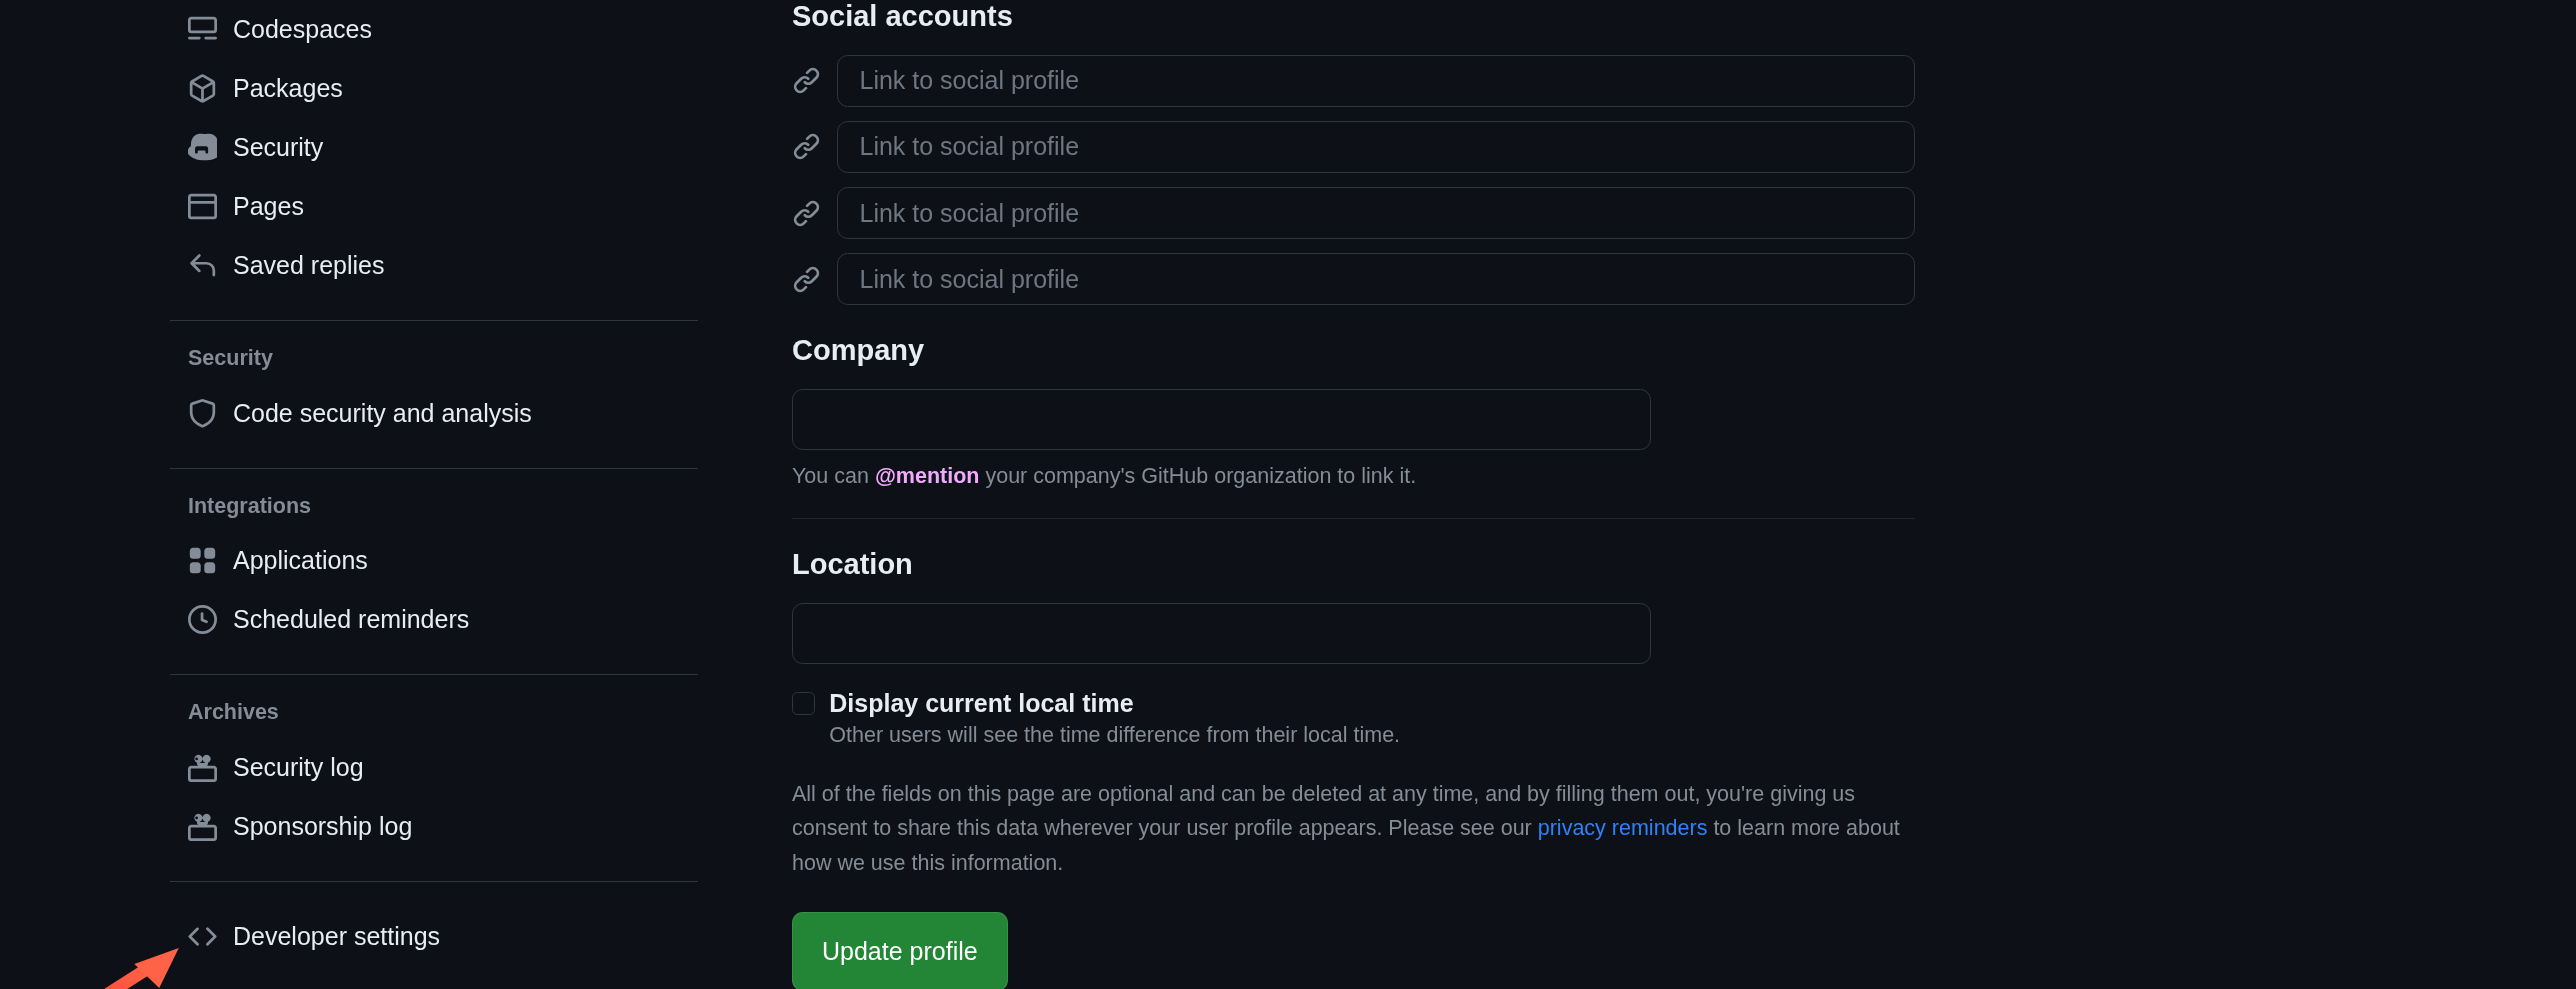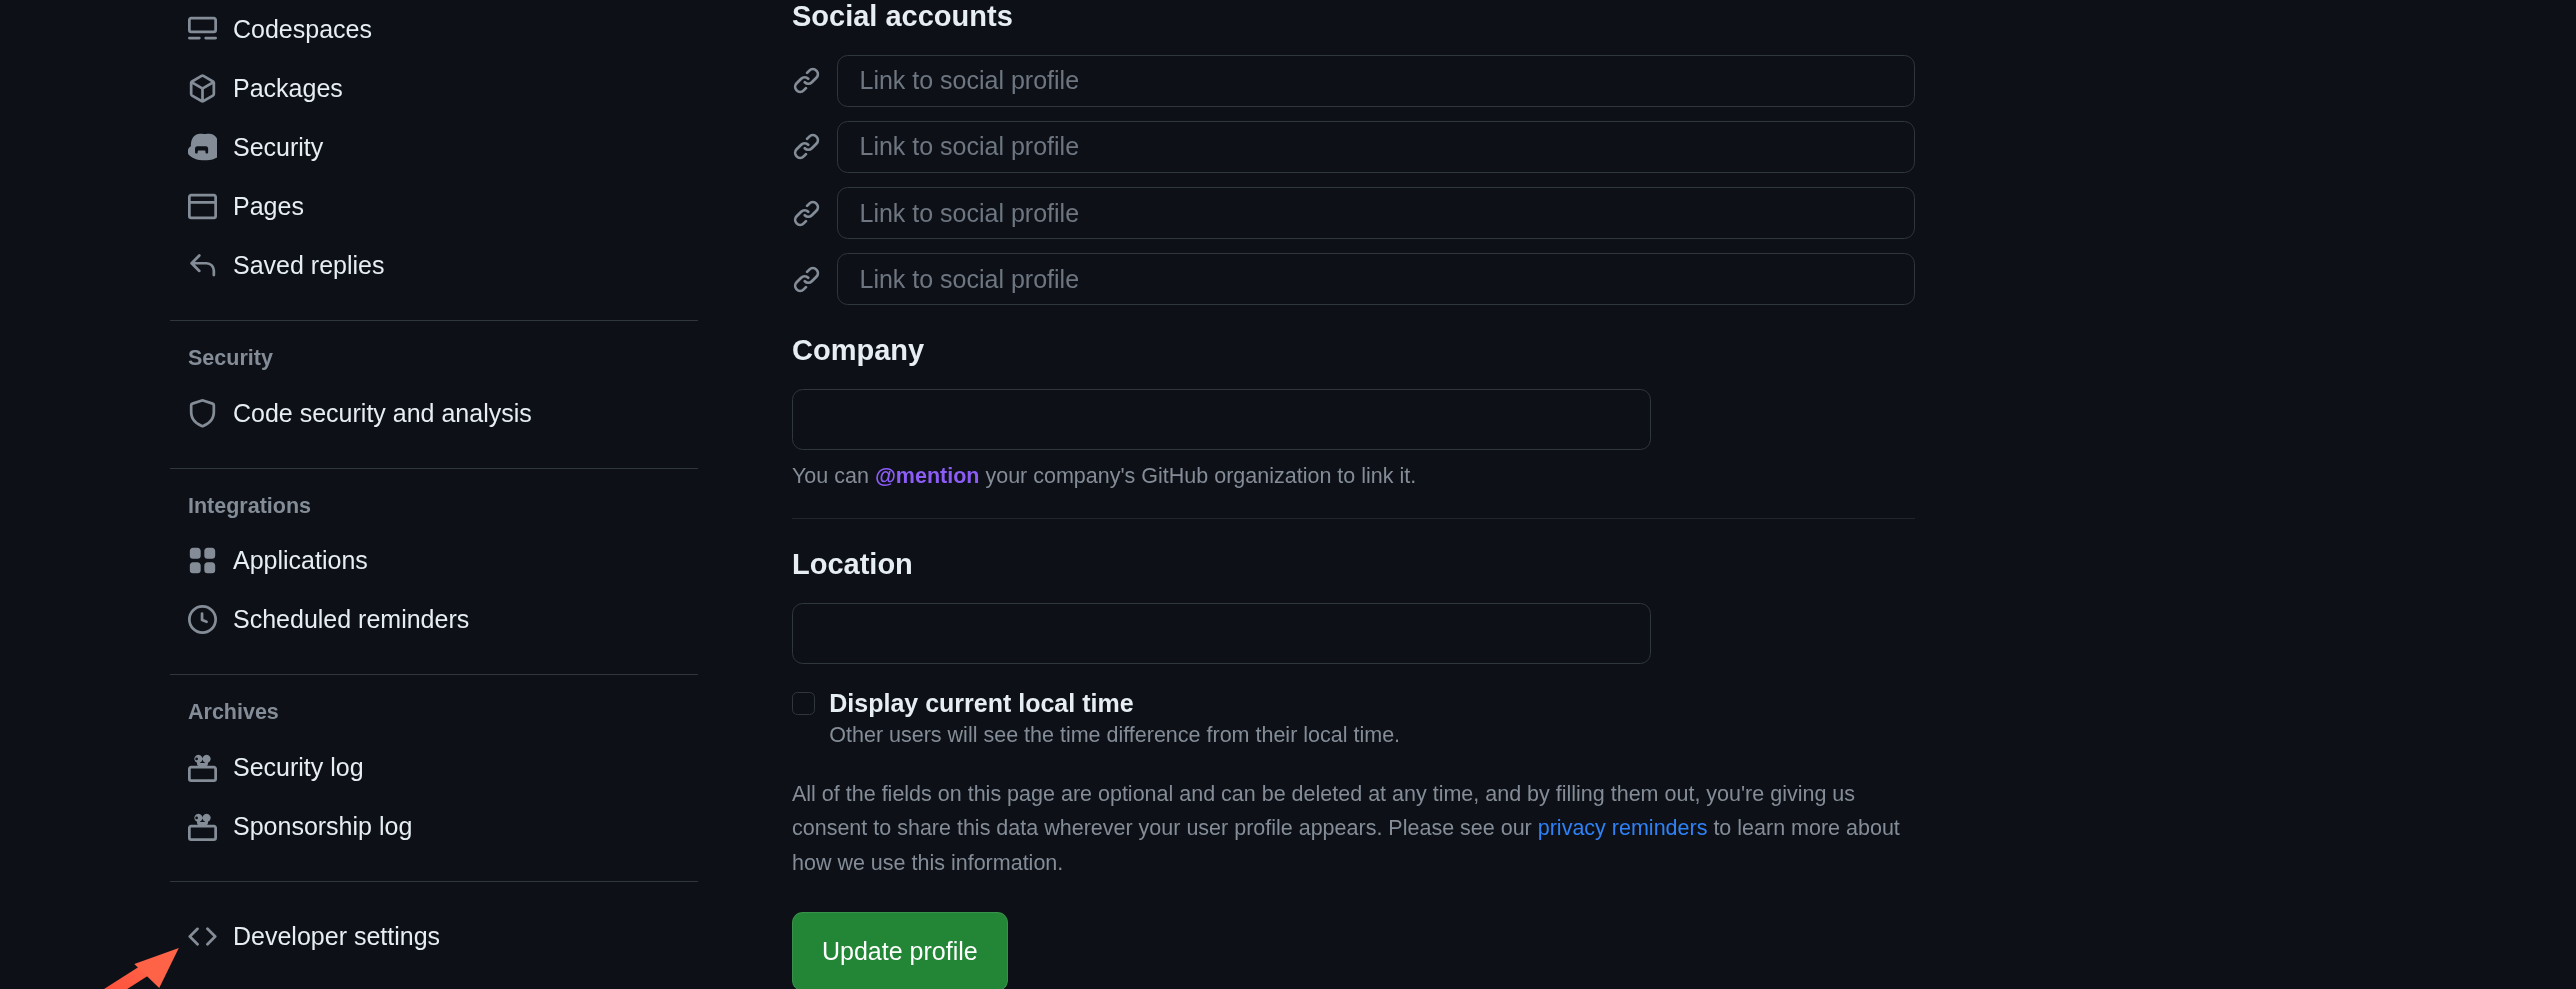--- a/index.html
+++ b/index.html
@@ -101,21 +101,21 @@
       color: #e6edf3;
       font-size: 25px;
       height: 61px;
     }
     .help-text {
       color: #848d97;
       font-size: 21.5px;
       margin-top: 14.3px;
     }
     .help-text strong {
-      color: #8b5cf6;
+      color: #f0abfc;
     }
     .section-divider {
       border: none;
       border-top: 0.9px solid #21262d;
       margin: 29px 0;
     }
     .main-section-label {
       font-size: 29px;
       font-weight: 600;
       margin-bottom: 21.5px;

